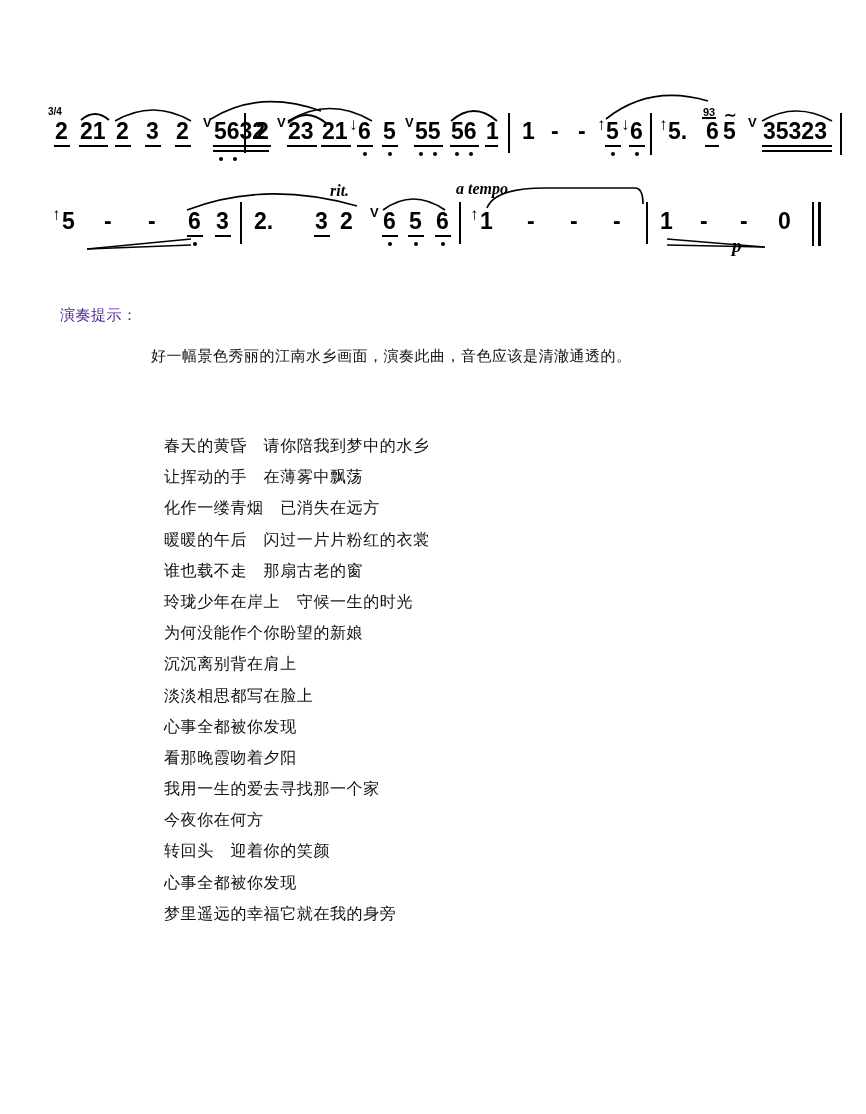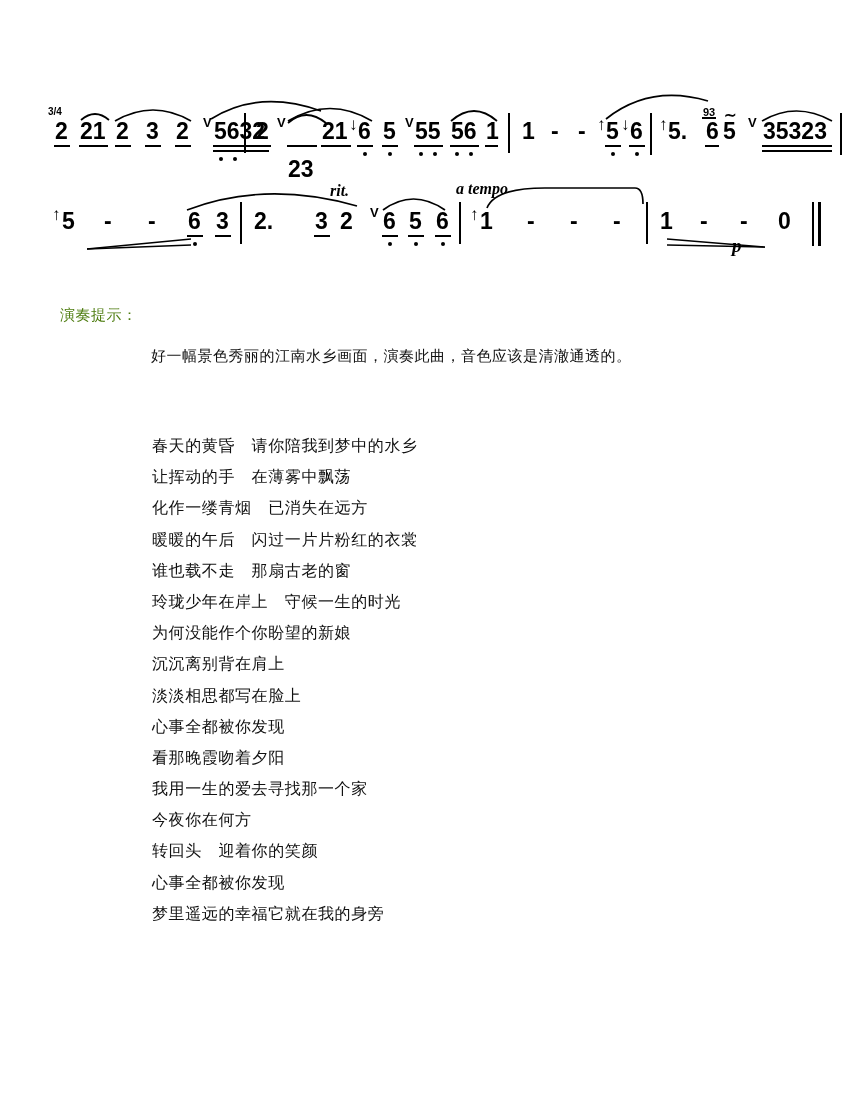--- a/index.html
+++ b/index.html
@@ -138,21 +138,21 @@
 
   .hairpin { position: absolute; overflow: visible; }
 
   
   .tips-label {
     position: absolute;
     left: 60px;
     top: 306px;
     font-family: "DejaVu Sans", sans-serif;
     font-size: 15px;
-    color: #4d7c0f;
+    color: #4c1d95;
     letter-spacing: 0.5px;
   }
   .tips-body {
     position: absolute;
     left: 151px;
     top: 347px;
     font-family: "DejaVu Sans", sans-serif;
     font-size: 15px;
     color: #111;
     letter-spacing: 0.5px;
@@ -166,20 +166,21 @@
     width: 600px;
   }
   .lyric-line {
     font-family: "DejaVu Serif", serif;
     font-size: 16px;
     color: #111;
     height: 31.2px;
     line-height: 31.2px;
     white-space: pre;
     letter-spacing: 0.6px;
+    margin-left: 12px;
   }
 </style>
 </head>
 <body>
 
 <div class="score">
 
   <div class="staff-line line1">
 
     <div class="timesig" style="left:48px; top:12px;">
@@ -216,21 +217,21 @@
     <svg class="slur" style="left:209px; top:-2px;" width="120" height="28">
       <path d="M2,26 Q50,-4 112,18" stroke="#000" stroke-width="1.7" fill="none"></path>
     </svg>
 
     <div class="barline" style="left:244px; top:18px; height:40px;"></div>
 
     <div class="note" style="left:256px; top:25px;">2</div>
     <div class="beam" style="left:255px; top:50px; width:16px;"></div>
 
     <div class="bow-v" style="left:277px; top:20px;">V</div>
-    <div class="note" style="left:288px; top:25px;margin-top:38px;">23</div>
+    <div class="note" style="left:288px; top:25px;">23</div>
     <div class="beam" style="left:287px; top:50px; width:30px;"></div>
 
     <div class="note" style="left:322px; top:25px;">21</div>
     <div class="beam" style="left:321px; top:50px; width:30px;"></div>
 
     <div class="bow-pull" style="left:349px; top:20px;">↓</div>
     <div class="note" style="left:358px; top:25px;">6</div>
     <div class="beam" style="left:357px; top:50px; width:16px;"></div>
     <div class="dot-low" style="left:363px; top:57px;"></div>
 

